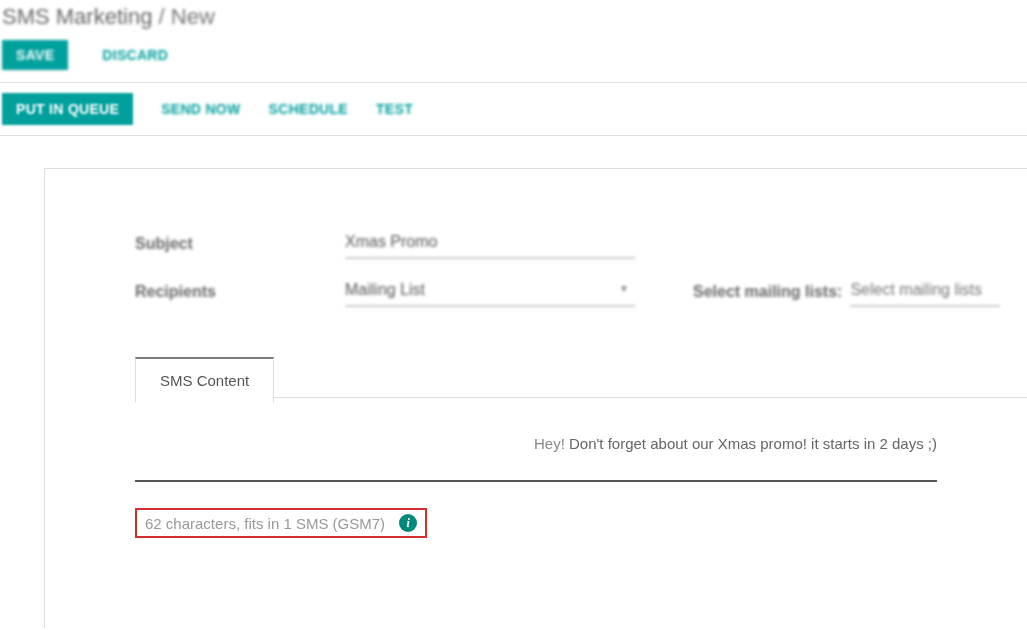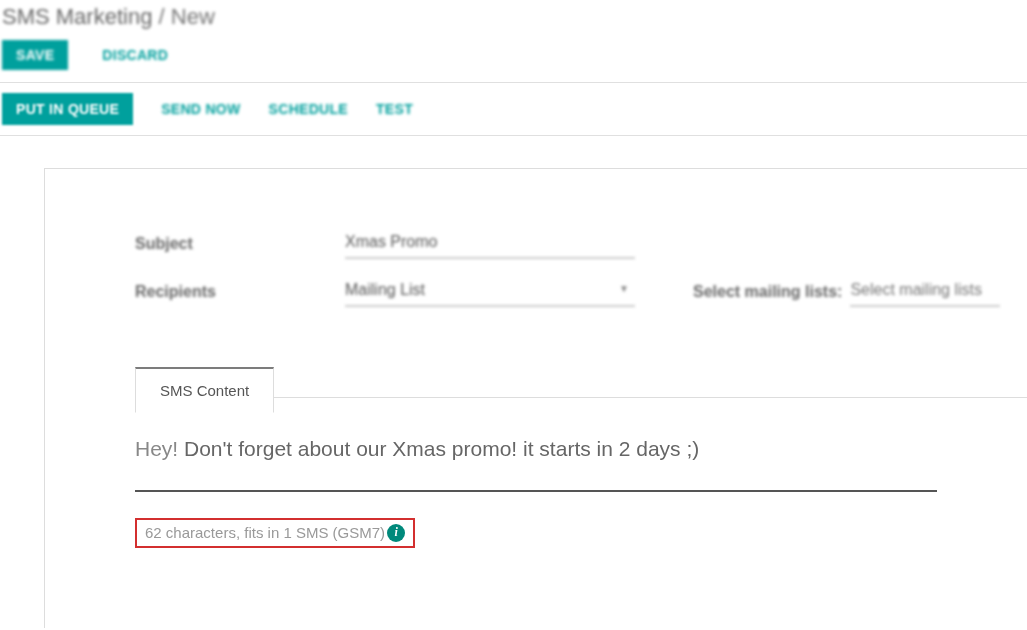--- a/index.html
+++ b/index.html
@@ -27,28 +27,28 @@
     .recipients-row { display: flex; align-items: center; }
     .dropdown-wrap { position: relative; width: 290px; }
     .dropdown-field { width: 100%; font-size: 16px; color: #555; border: none; border-bottom: 2px solid #ccc; padding: 4px 0 6px; background: transparent; filter: blur(1.5px); }
     .dropdown-arrow { position: absolute; right: 6px; top: 6px; color: #888; font-size: 10px; filter: blur(1.5px); }
     
     .right-select { margin-left: 48px; display: flex; align-items: center; gap: 8px; }
     .right-label { font-size: 16px; color: #666; font-weight: bold; filter: blur(1.5px); }
     .right-input { font-size: 16px; color: #aaa; border: none; border-bottom: 2px solid #ccc; padding: 4px 0 6px; background: transparent; filter: blur(1.5px); width: 150px; }
     
     .tabs { display: flex; margin-top: 44px; border-bottom: 1px solid #ddd; }
-    .tab { padding: 13px 24px; font-size: 15px; color: #888; cursor: pointer; border: 1px solid transparent; position: relative; top: 16px; }
+    .tab { padding: 13px 24px; font-size: 15px; color: #888; cursor: pointer; border: 1px solid transparent; position: relative; top: 6px; }
     .tab.active { color: #555; border: 1px solid #ddd; border-top: 2px solid #7c7c7c; border-bottom: 1px solid #fff; background: #fff; }
     
     .sms-content { margin-top: 28px; padding-right: 90px; }
-    .sms-text { font-size: 21px; color: #666; padding: 6px 0 24px; border-bottom: 2px solid #555; line-height: 1.6; }
+    .sms-text { font-size: 15px; color: #666; padding: 6px 0 24px; border-bottom: 2px solid #555; line-height: 1.6; text-align: right; }
     .sms-text .hey { color: #888; }
     
-    .char-count-wrap { margin-top: 26px; display: inline-flex; align-items: center; gap: 2px; padding: 4px 8px; border: 2px solid #d32f2f; }
+    .char-count-wrap { margin-top: 26px; display: inline-flex; align-items: center; gap: 14px; padding: 4px 8px; border: 2px solid #d32f2f; }
     .char-count { font-size: 15px; color: #999; }
     .info-icon { width: 18px; height: 18px; border-radius: 50%; background: #00897b; color: #fff; display: inline-flex; align-items: center; justify-content: center; font-size: 12px; font-weight: bold; font-family: Georgia, serif; font-style: italic; }
   </style>
 </head>
 <body>
 
 <div class="breadcrumb">
   <span class="breadcrumb-main">SMS Marketing</span>
   <span>/</span>
   <span>New</span>

